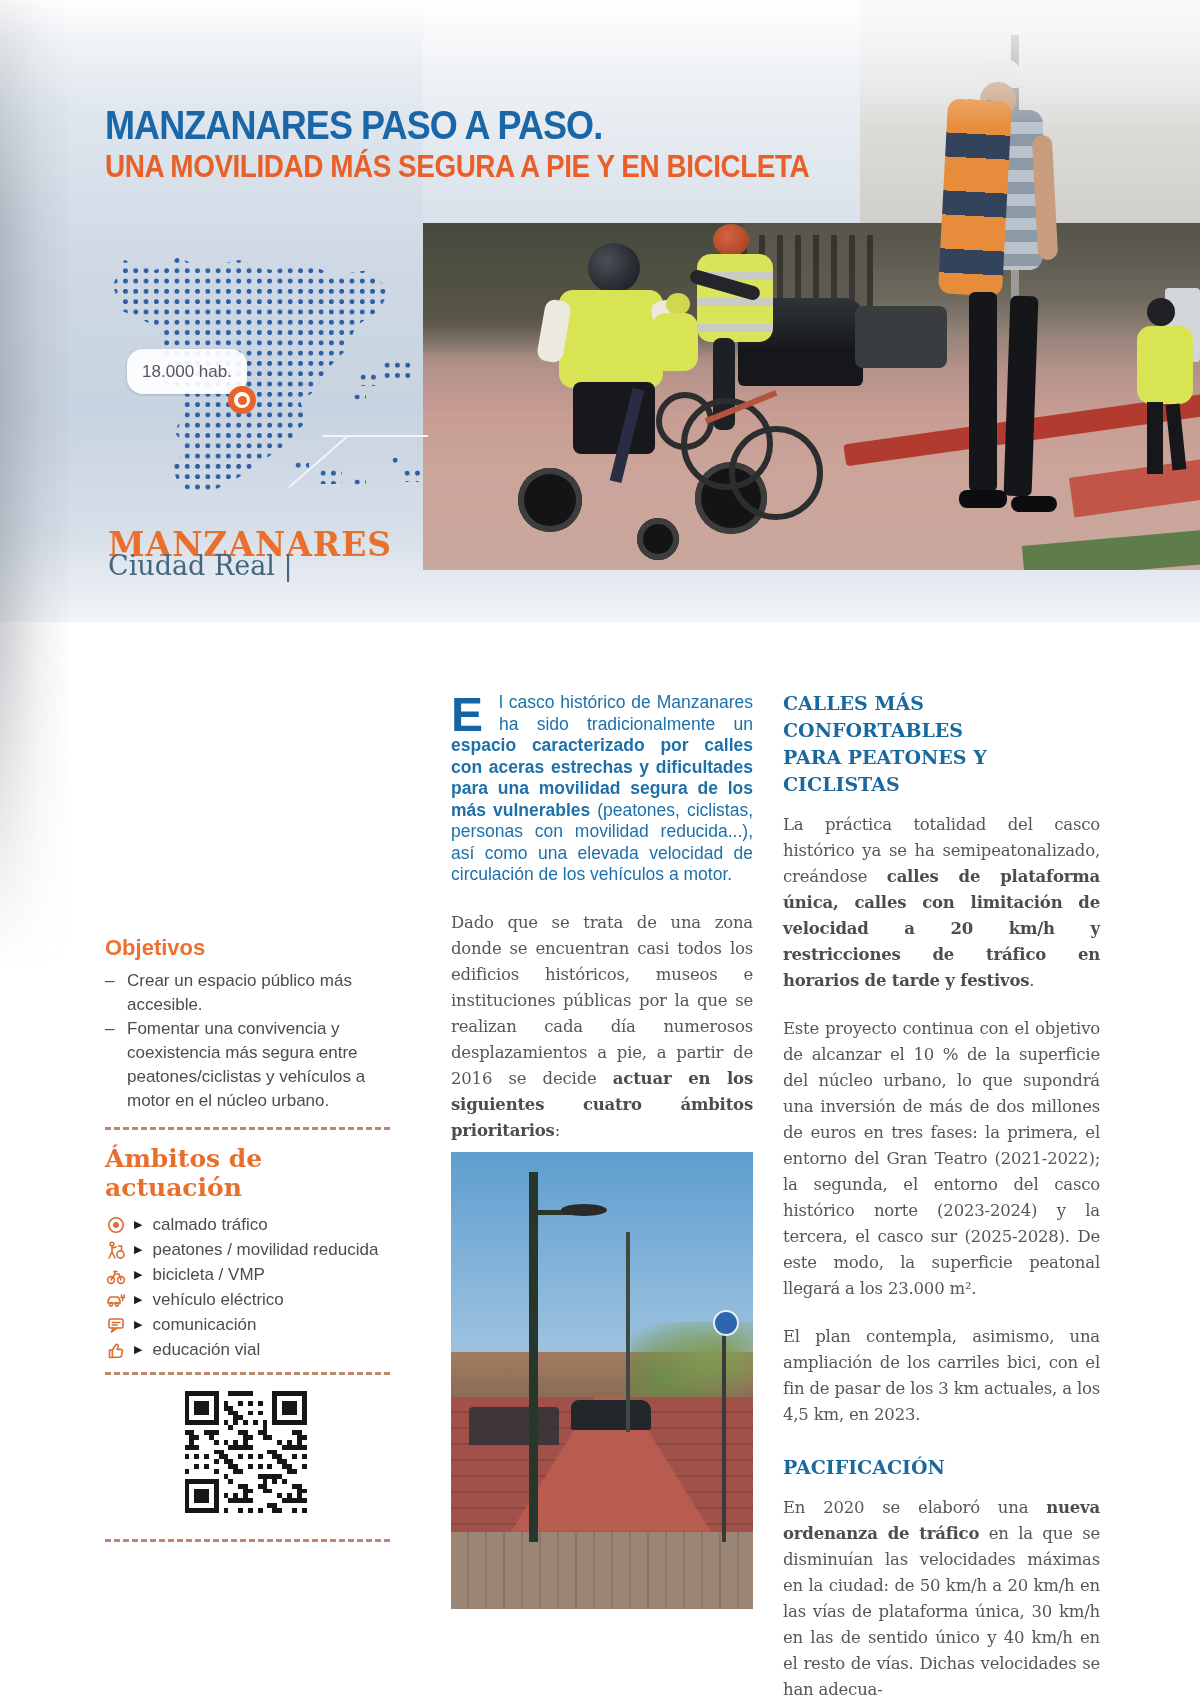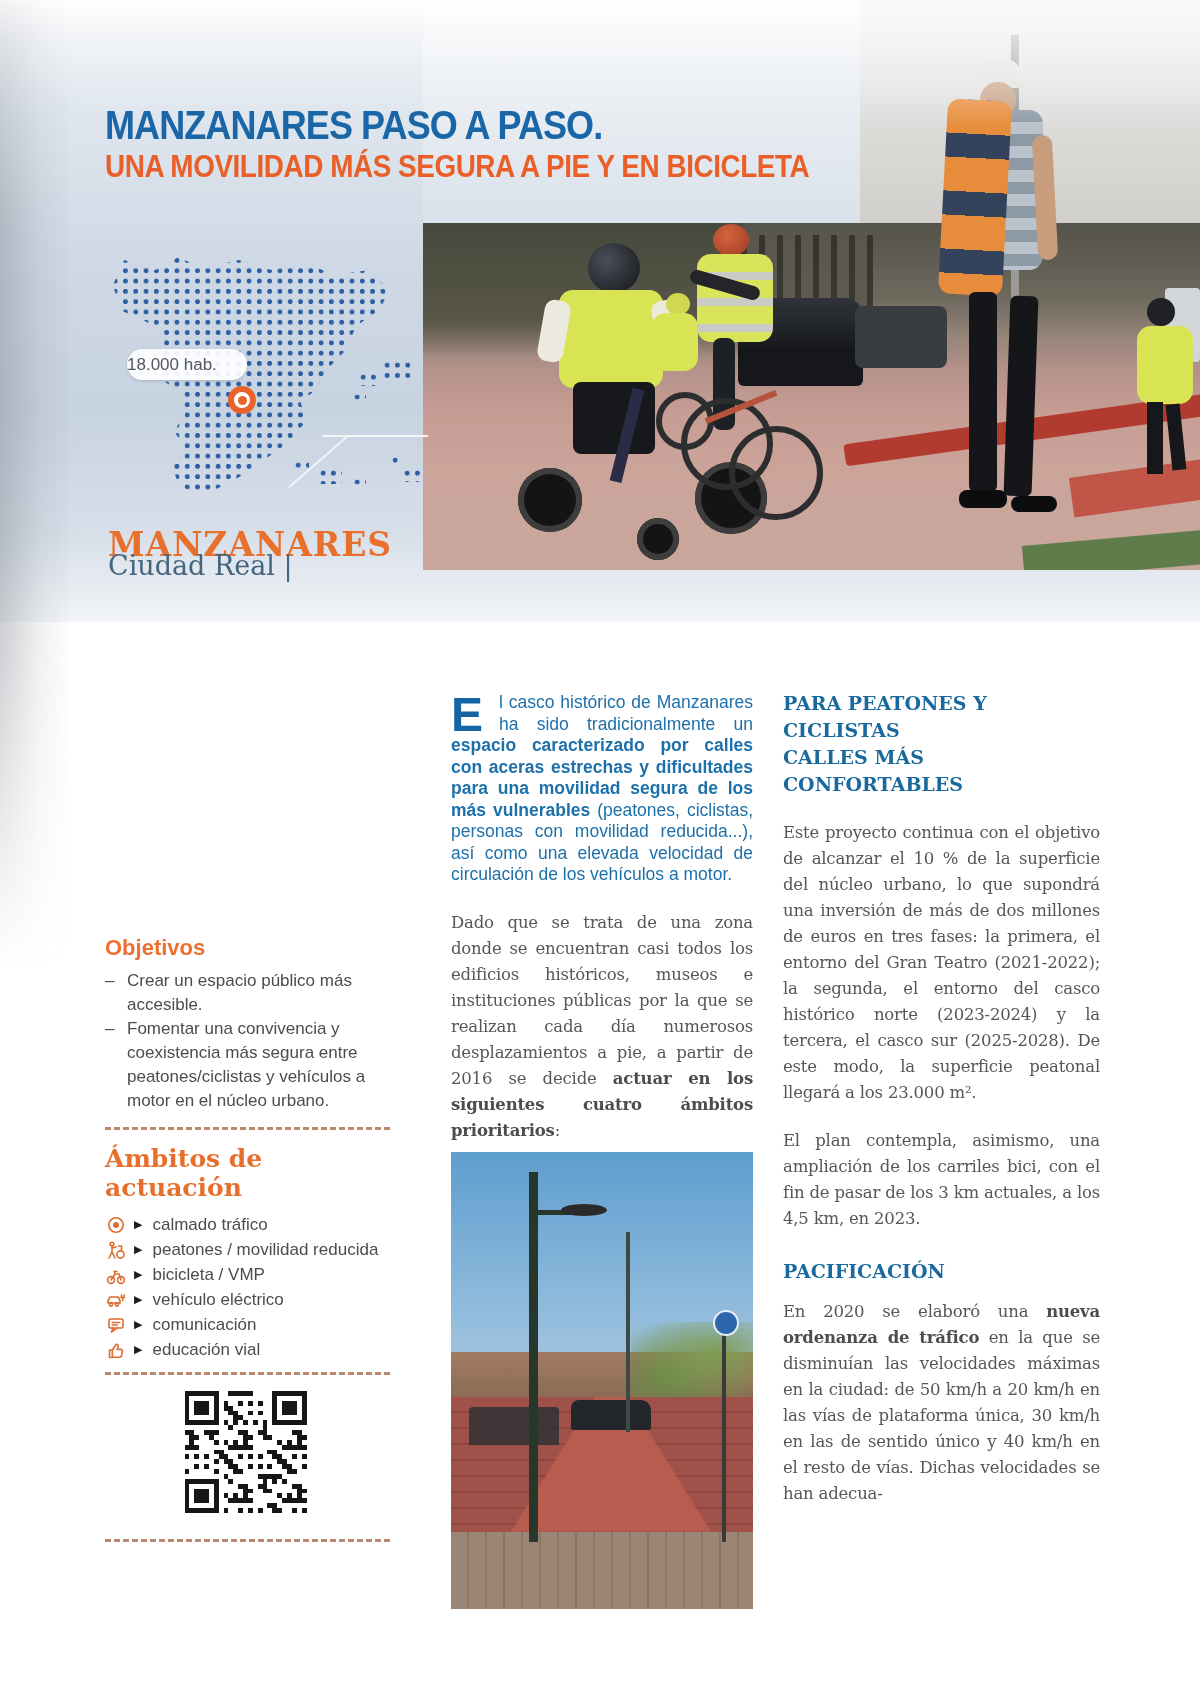--- a/index.html
+++ b/index.html
@@ -20,22 +20,22 @@
     color:#e95f27;letter-spacing:-.5px;transform:scaleX(.9);transform-origin:left;white-space:nowrap;}
 
   
   .map-region{left:108px;top:243px;width:320px;height:258px;}
   .dotted{background-image:radial-gradient(circle,#2d5fa5 2.1px,rgba(45,95,165,0) 2.8px);
           background-size:10.3px 10.3px;}
   .spain-main{left:2px;top:2px;width:280px;height:252px;
     clip-path:polygon(1% 16%,5% 6%,16% 10%,24% 5%,34% 9%,46% 6%,58% 10%,70% 7%,80% 12%,92% 10%,100% 18%,96% 26%,88% 32%,84% 42%,77% 50%,73% 58%,68% 62%,70% 70%,63% 79%,54% 86%,45% 93%,34% 99%,25% 96%,22% 88%,27% 81%,23% 74%,27% 66%,25% 58%,19% 54%,21% 46%,17% 42%,19% 34%,12% 30%,4% 26%);}
   .island{border-radius:3px;}
   .map-line{background:#f2f4f7;height:2px;}
-  .pop-pill{left:19px;top:106px;width:120px;height:31px;background:rgba(255,255,255,.92);
-    border-radius:16px;display:flex;align-items:center;
+  .pop-pill{left:19px;top:106px;width:120px;height:45px;background:rgba(255,255,255,.92);
+    border-radius:16px;display:flex;align-items:center;justify-content:center;
     font-size:17px;color:#55575c;box-shadow:0 1px 3px rgba(60,70,90,.25);}
   .marker{left:120px;top:143px;width:28px;height:28px;border-radius:50%;
     background:#ffffff;border:6px solid #e8622a;box-sizing:border-box;display:flex;align-items:center;justify-content:center;}
   .marker i{width:9px;height:9px;border-radius:50%;background:#e8622a;}
 
   .city-name{left:108px;top:505px;font-family:"DejaVu Serif",serif;font-weight:bold;
     font-size:33px;letter-spacing:1px;color:#e8702c;margin-top:20px;}
   .city-prov{left:108px;top:544px;font-family:"DejaVu Serif",serif;font-size:27px;color:#44657e;margin-top:6px;}
   .city-reg{left:108px;top:574px;font-family:"DejaVu Serif",serif;font-size:27px;color:#44657e;}
 
@@ -489,23 +489,26 @@
       <div class="sp sp-arm"></div>
       <div class="sp sp-lamp"></div>
       <div class="sp sp-post2"></div>
       <div class="sp sp-signpost"></div>
       <div class="sp sp-sign"></div>
     </div>
   </div>
 
   <div class="col col3">
     <h2 class="h-blue">
+      <span>CALLES MÁS CONFORTABLES</span>
       <span>PARA PEATONES Y CICLISTAS</span>
-      <span>CALLES MÁS CONFORTABLES</span>
     </h2>
+    <p class="serif" style="margin-top:14px;">
+      <span>La práctica totalidad del casco histórico ya se ha semipeatonalizado, creándose </span><span class="b">calles de plataforma única, calles con limitación de velocidad a 20 km/h y restricciones de tráfico en horarios de tarde y festivos</span><span>.</span>
+    </p>
     <p class="serif" style="margin-top:22px;">Este proyecto continua con el objetivo de alcanzar el 10 % de la superficie del núcleo urbano, lo que supondrá una inversión de más de dos millones de euros en tres fases: la primera, el entorno del Gran Teatro (2021-2022); la segunda, el entorno del casco histórico norte (2023-2024) y la tercera, el casco sur (2025-2028). De este modo, la superficie peatonal llegará a los 23.000 m².</p>
     <p class="serif" style="margin-top:22px;">El plan contempla, asimismo, una ampliación de los carriles bici, con el fin de pasar de los 3 km actuales, a los 4,5 km, en 2023.</p>
 
     <h2 class="h-blue" style="margin-top:26px;">
       <span>PACIFICACIÓN</span>
     </h2>
     <p class="serif" style="margin-top:14px;">
       <span>En 2020 se elaboró una </span><span class="b">nueva ordenanza de tráfico</span><span> en la que se disminuían las velocidades máximas en la ciudad: de 50 km/h a 20 km/h en las vías de plataforma única, 30 km/h en las de sentido único y 40 km/h en el resto de vías. Dichas velocidades se han adecua-</span>
     </p>
   </div>

